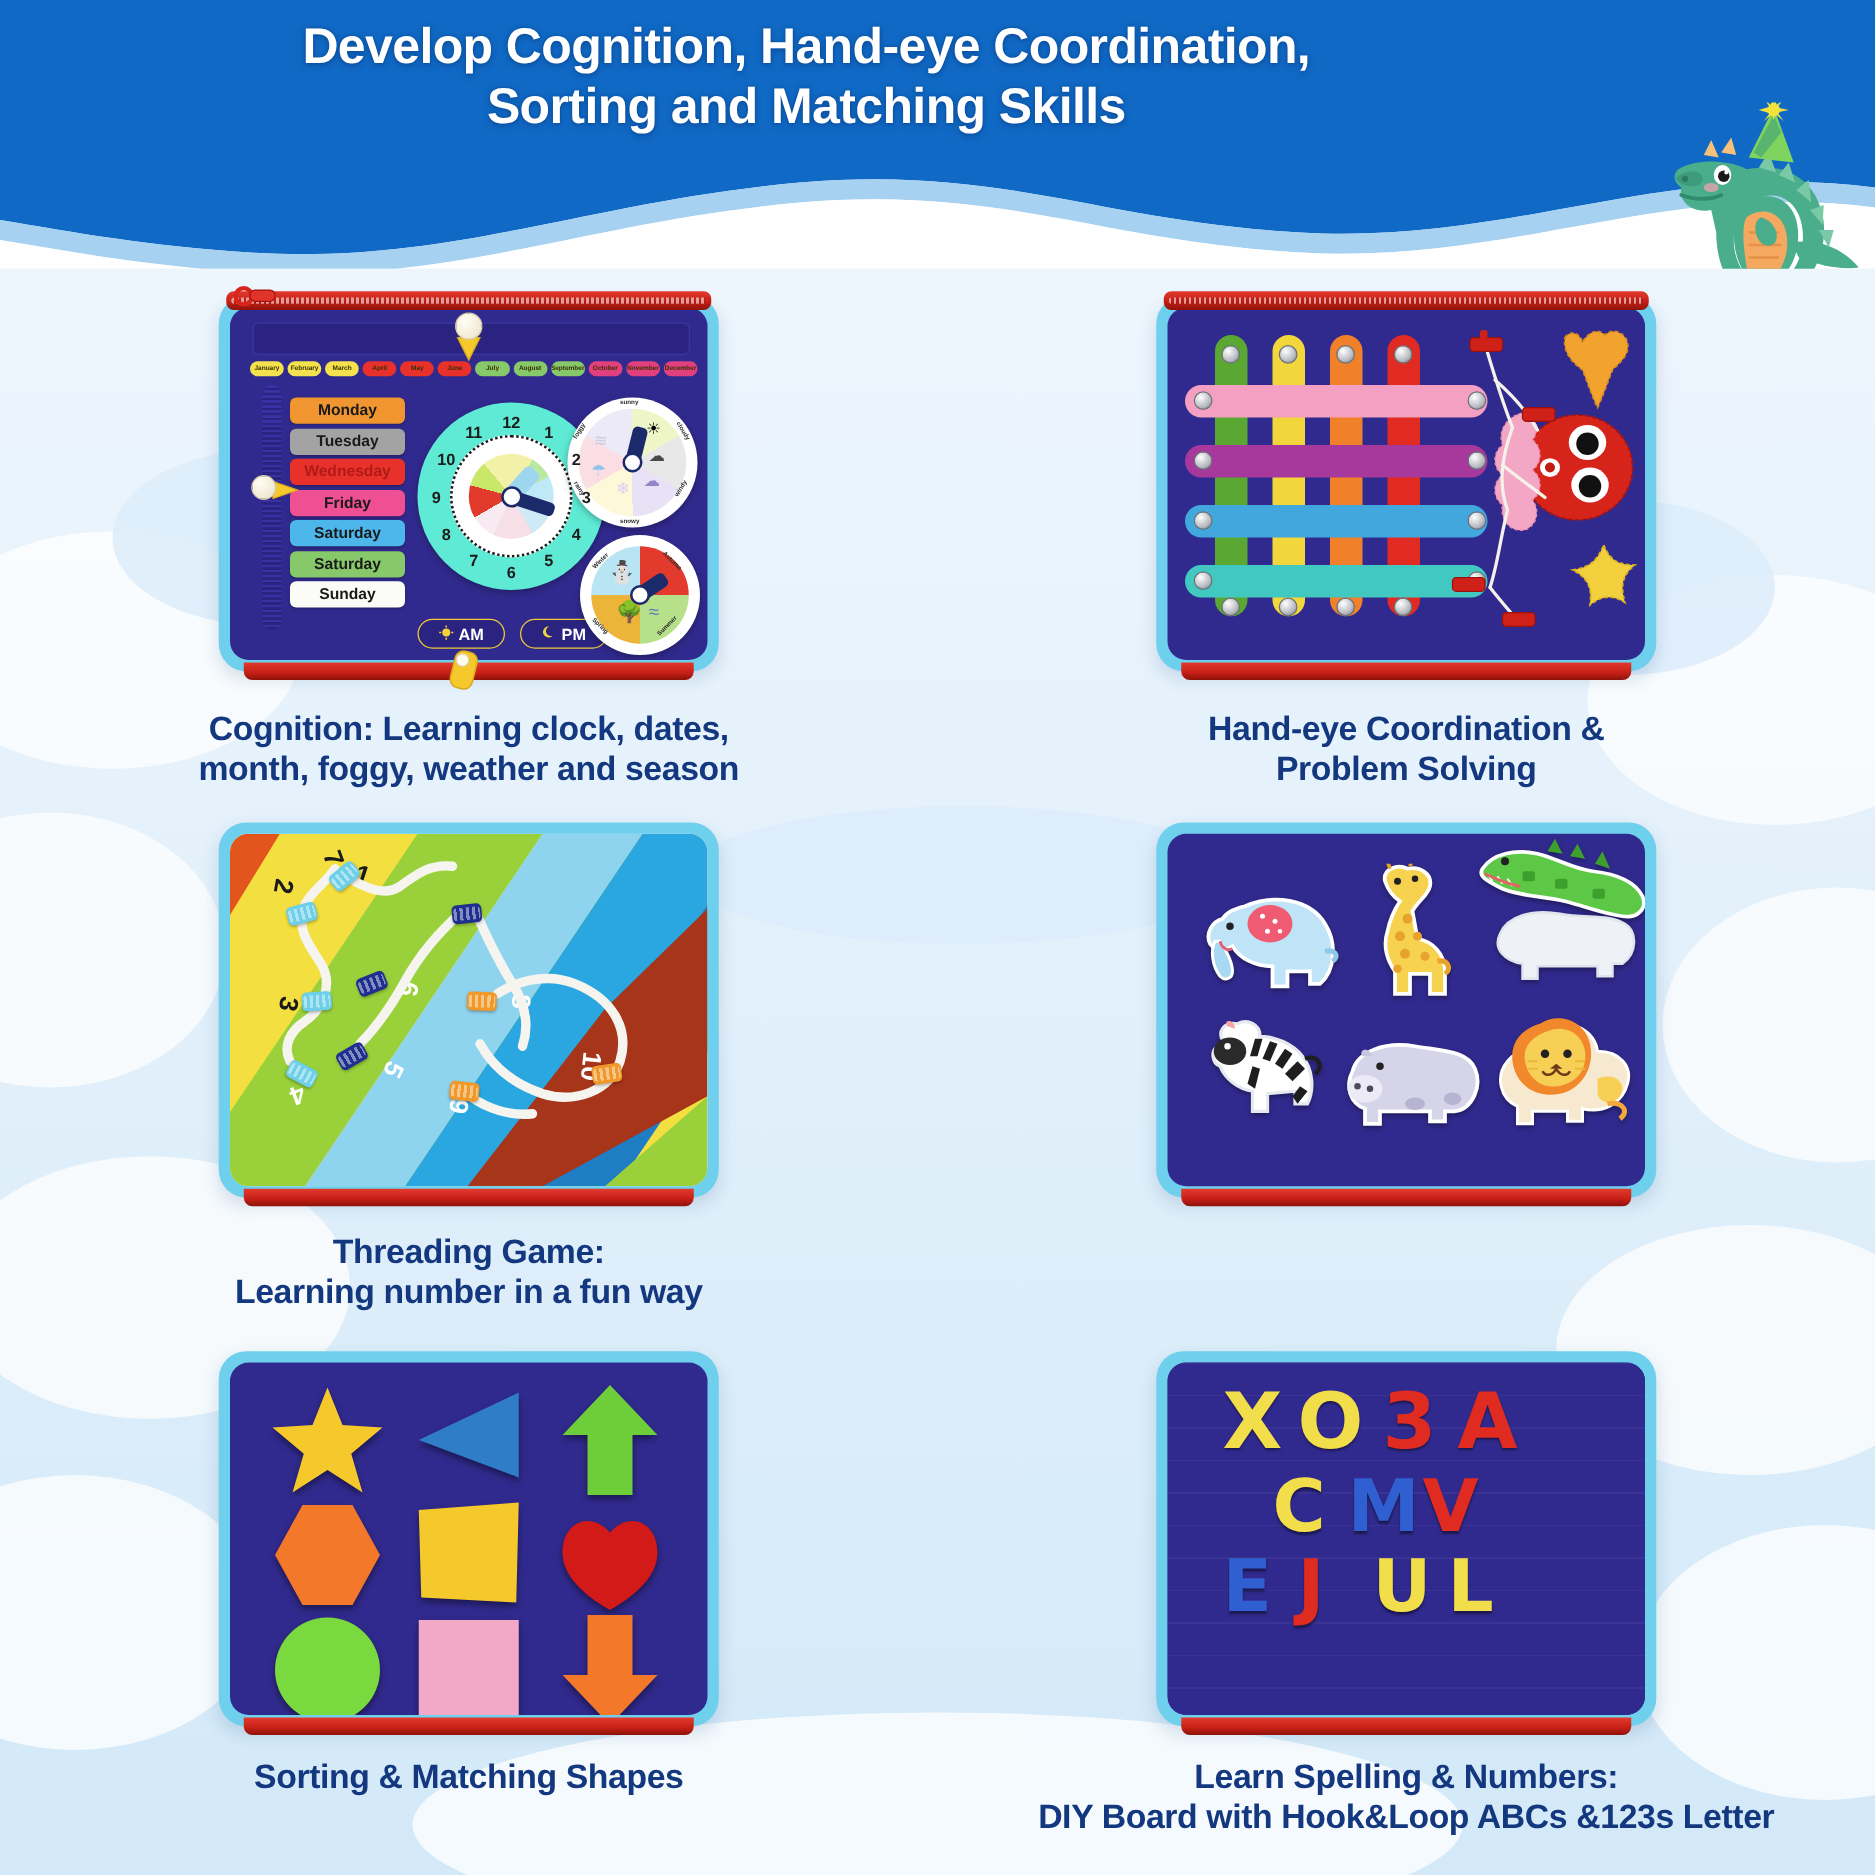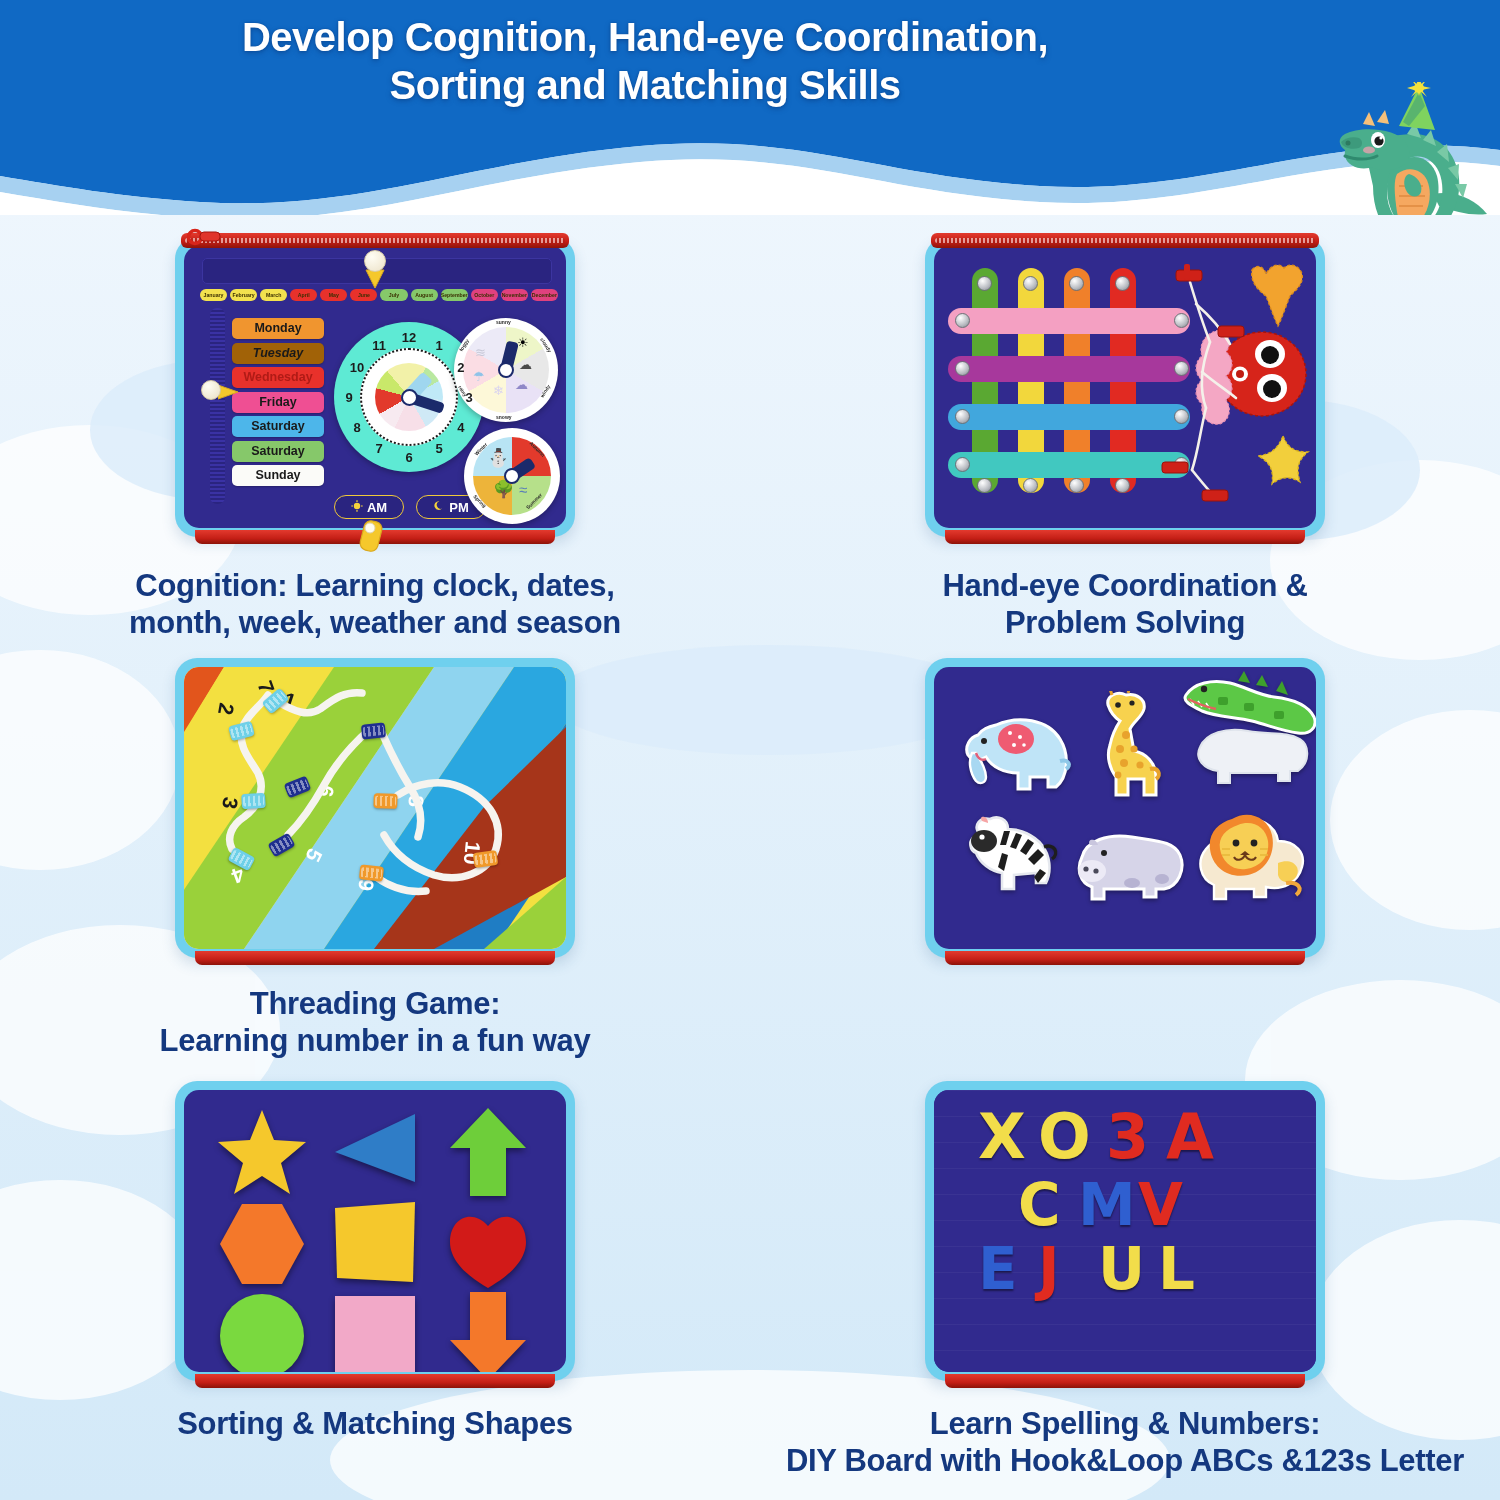--- a/index.html
+++ b/index.html
@@ -43,21 +43,21 @@
   }
   .cell { position: relative; display: flex; flex-direction: column; align-items: center; }
 
   .board-wrap { position: relative; }
 
   .caption {
     position: absolute; left: 0; width: 100%;
     text-align: center;
     color: #14387f;
     font-weight: bold;
-    font-size: 31px;
+    font-size: 27px;
     line-height: 1.2;
     letter-spacing: -0.3px;
   }
   .cap-r1 { top: 342px; }
   .cap-r2 { top: 335px; }
   .cap-r3 { top: 330px; }
   .cap-wide { width: 760px; left: 50%; transform: translateX(-50%); }
 
   
   .pouch {
@@ -423,21 +423,21 @@
           <div class="side-rail"></div>
           <div class="rail-knob"></div>
           <div class="rail-arrow">
             <svg width="22" height="16" viewBox="0 0 22 16">
                 <path d="M0,1 L20,8 L0,15 Z" fill="#f5c82c" stroke="#d9a81e" stroke-width="1"></path>
               </svg>
           </div>
 
           <div class="days" id="days-list">
               <div class="day" style="background: rgb(240, 149, 47); color: rgb(26, 26, 26);">Monday</div>
-              <div class="day" style="background: #a16207; color: rgb(26, 26, 26); font-style: italic;">Tuesday</div>
+              <div class="day" style="background: #a3a3a3; color: rgb(26, 26, 26);">Tuesday</div>
               <div class="day" style="background: rgb(232, 49, 43); color: rgb(176, 27, 22);">Wednesday</div>
               <div class="day" style="background: rgb(239, 79, 147); color: rgb(26, 26, 26);">Friday</div>
               <div class="day" style="background: rgb(77, 182, 234); color: rgb(26, 26, 26);">Saturday</div>
               <div class="day" style="background: rgb(134, 200, 106); color: rgb(26, 26, 26);">Saturday</div>
               <div class="day" style="background: rgb(251, 251, 248); color: rgb(26, 26, 26);">Sunday</div>
             </div>
 
           <div class="clock" id="clock-face">
             <div class="clock-dial">
               <div class="dial-pie"></div>
@@ -573,21 +573,21 @@
         <div class="pen-yellow">
           <svg width="28" height="40" viewBox="0 0 28 40">
             <rect x="5" y="2" width="18" height="30" rx="7" fill="#f5c82c" stroke="#d9a81e" stroke-width="1.2" transform="rotate(14 14 17)"></rect>
             <circle cx="13" cy="9" r="5" fill="#fffdf0" stroke="#ddd2ae" stroke-width="1"></circle>
           </svg>
         </div>
       </div>
     </div>
     <div class="caption cap-r1">
       <div>Cognition: Learning clock, dates,</div>
-      <div>month, week, weather and season</div>
+      <div>month, foggy, weather and season</div>
     </div>
   </div>
 
   <div class="cell">
     <div class="board-wrap" style="margin-top:12px;">
       <div class="pouch">
         <div class="zip-top"></div>
         <div class="pouch-inner">
           <div id="lacing-layer">
               <div class="vstrap" style="left: 38px; background: rgb(90, 168, 50);"></div>

